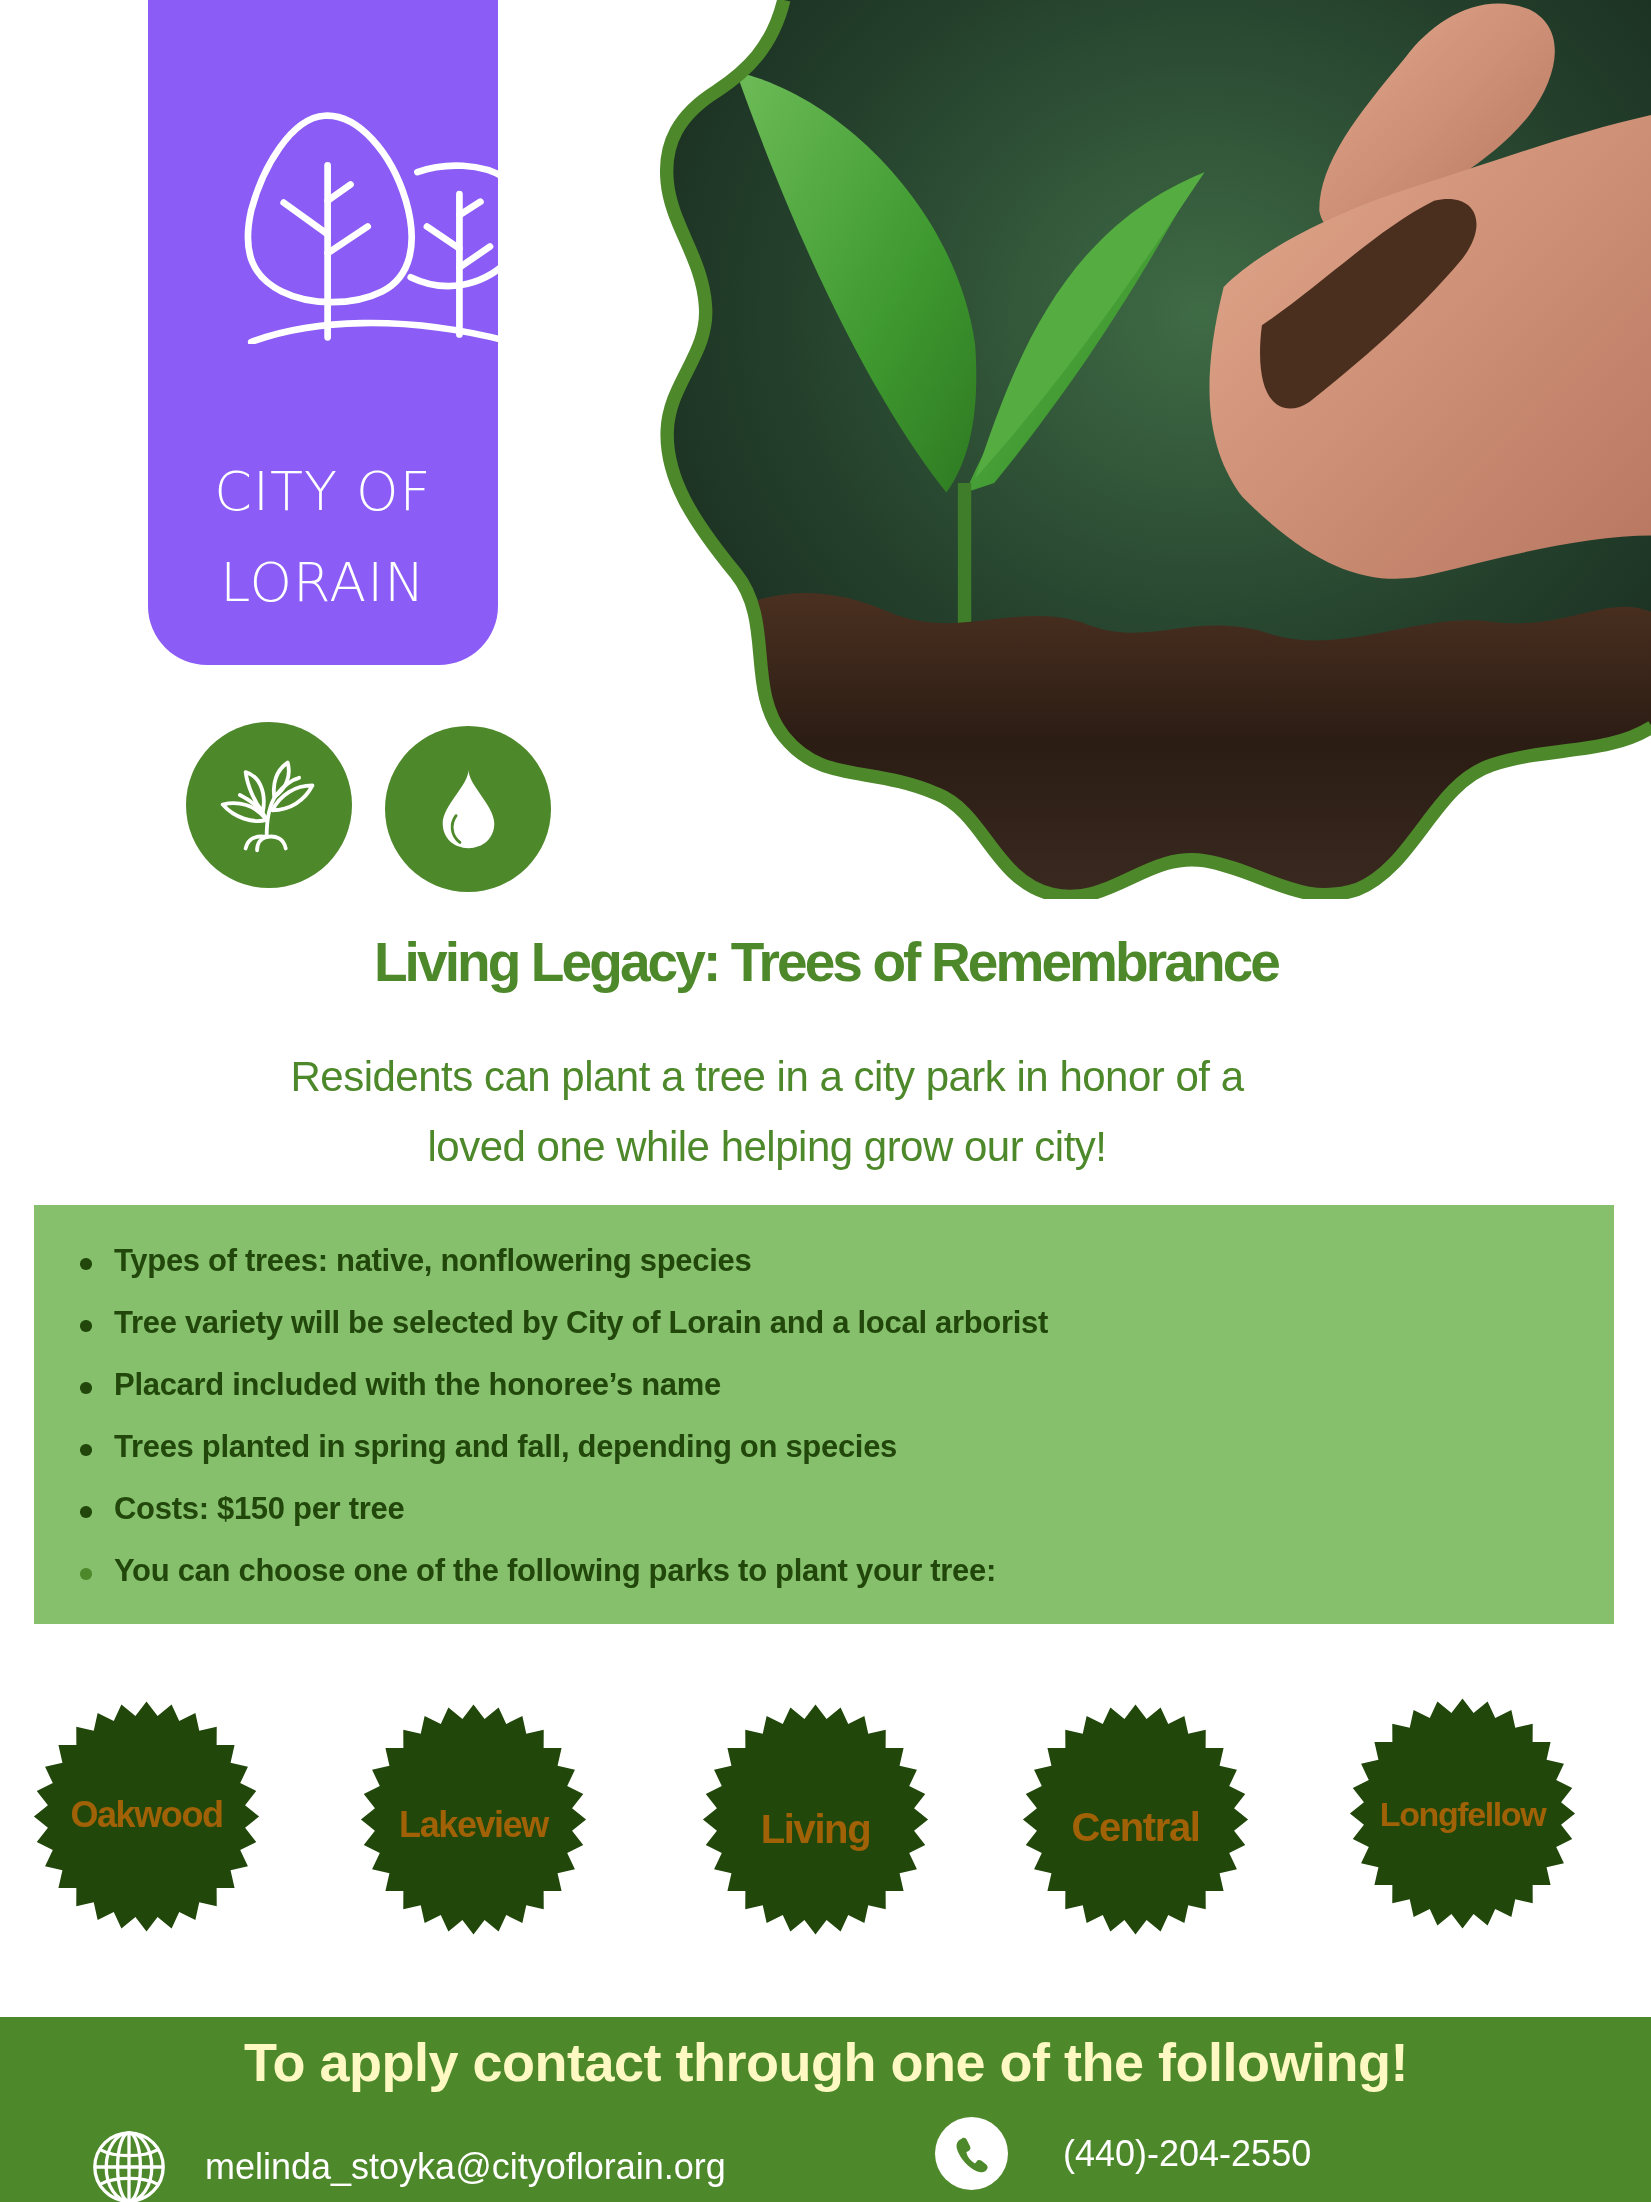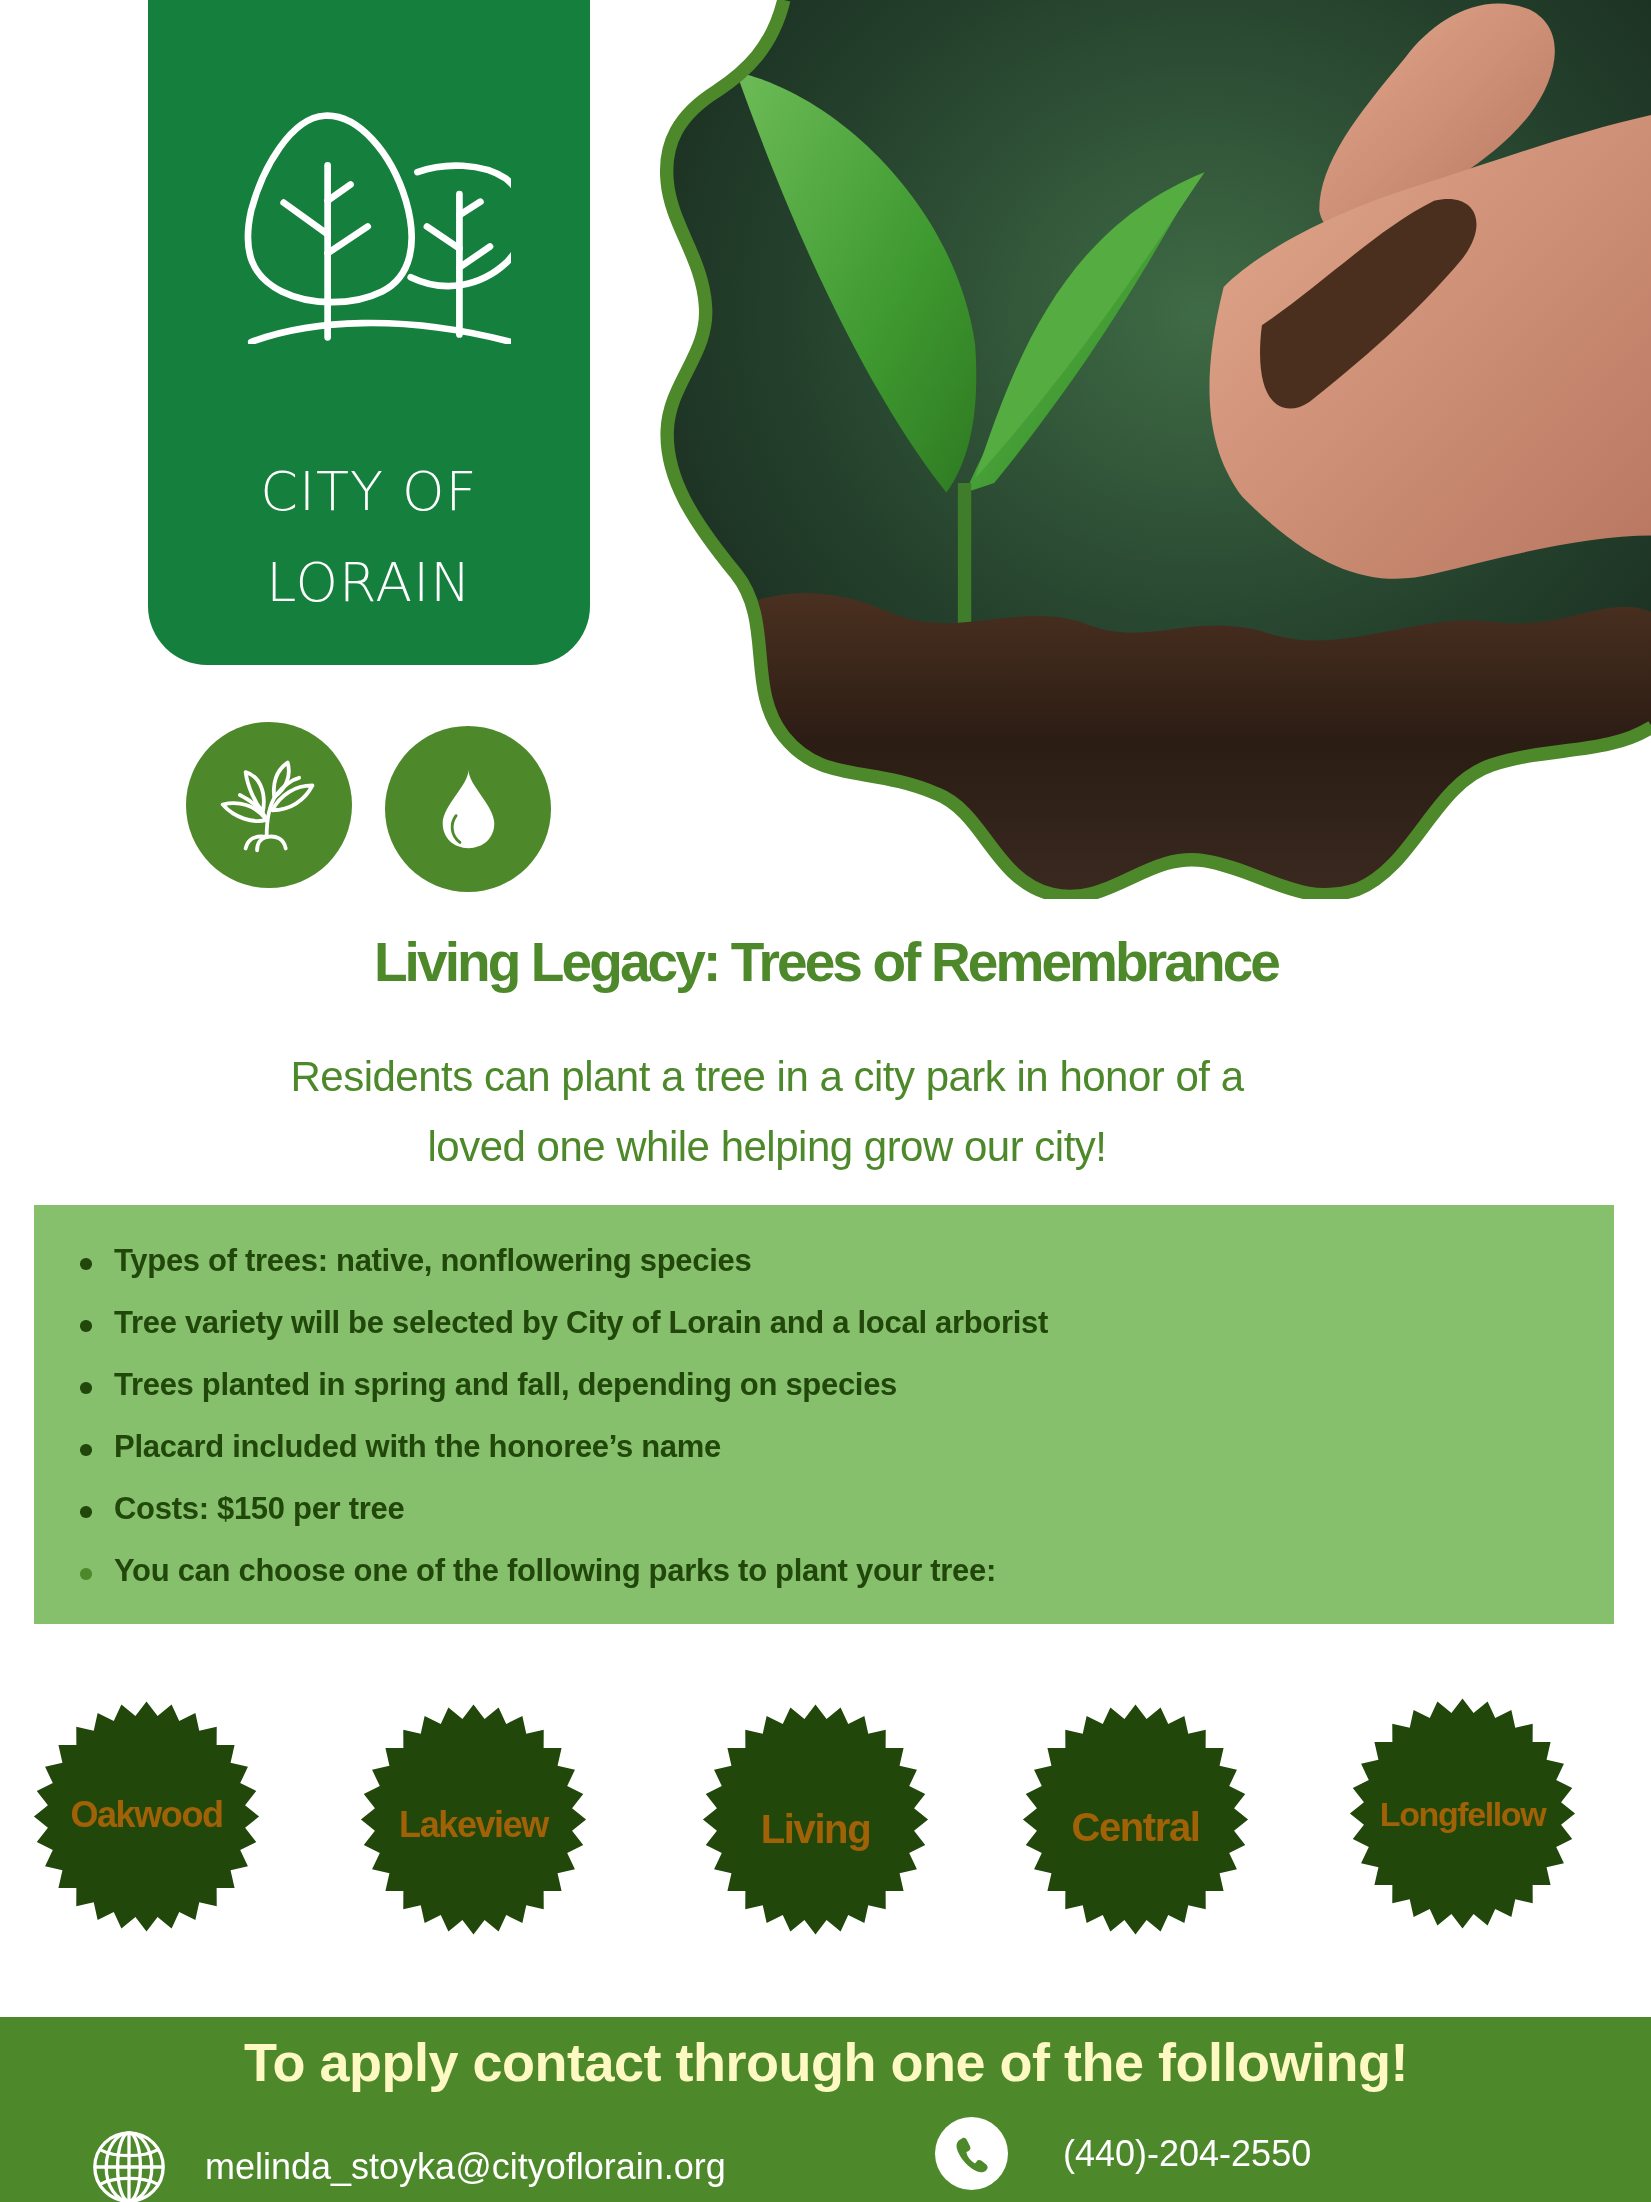--- a/index.html
+++ b/index.html
@@ -1,22 +1,22 @@
 <!DOCTYPE html>
 <html><head>
   <meta charset="utf-8">
   <style>
     * { box-sizing: border-box; margin: 0; padding: 0; }
     html, body { width: 1652px; height: 2202px; background: #ffffff; overflow: hidden; }
     body { position: relative; font-family: "Liberation Sans", sans-serif; }
 
     
     .logo-box {
-      position: absolute; left: 148px; top: 0; width: 442px; height: 665px;
-      background: #15803d; border-radius: 0 0 59px 59px;
+      position: absolute; left: 148px; top: 0; width: 350px; height: 665px;
+      background: #8b5cf6; border-radius: 0 0 59px 59px;
     }
     .logo-box svg.trees { position: absolute; left: 86px; top: 110px; width: 277px; height: 234px; }
     .logo-text {
       position: absolute; left: 0; width: 100%; text-align: center; color: #ffffff;
       font-family: "DejaVu Sans", sans-serif; font-weight: 300; font-size: 54px; letter-spacing: 1px;
       line-height: 1;
     }
     .logo-text.l1 { top: 465px; }
     .logo-text.l2 { top: 556px; }
 
@@ -183,22 +183,22 @@
 </div>
 
 <h1 class="headline">Living Legacy: Trees of Remembrance</h1>
 <p class="subline s1">Residents can plant a tree in a city park in honor of a</p>
 <p class="subline s2">loved one while helping grow our city!</p>
 
 <div class="info-panel">
   <ul>
     <li><span class="dot"></span><span>Types of trees: native, nonflowering species</span></li>
     <li><span class="dot"></span><span>Tree variety will be selected by City of Lorain and a local arborist</span></li>
+    <li><span class="dot"></span><span>Placard included with the honoree’s name</span></li>
     <li><span class="dot"></span><span>Trees planted in spring and fall, depending on species</span></li>
-    <li><span class="dot"></span><span>Placard included with the honoree’s name</span></li>
     <li><span class="dot"></span><span>Costs: $150 per tree</span></li>
     <li class="last"><span class="dot"></span><span>You can choose one of the following parks to plant your tree:</span></li>
   </ul>
 </div>
 
 <svg width="0" height="0" style="position:absolute">
   <defs>
     <polygon id="seal" points=""></polygon>
   </defs>
 </svg>

